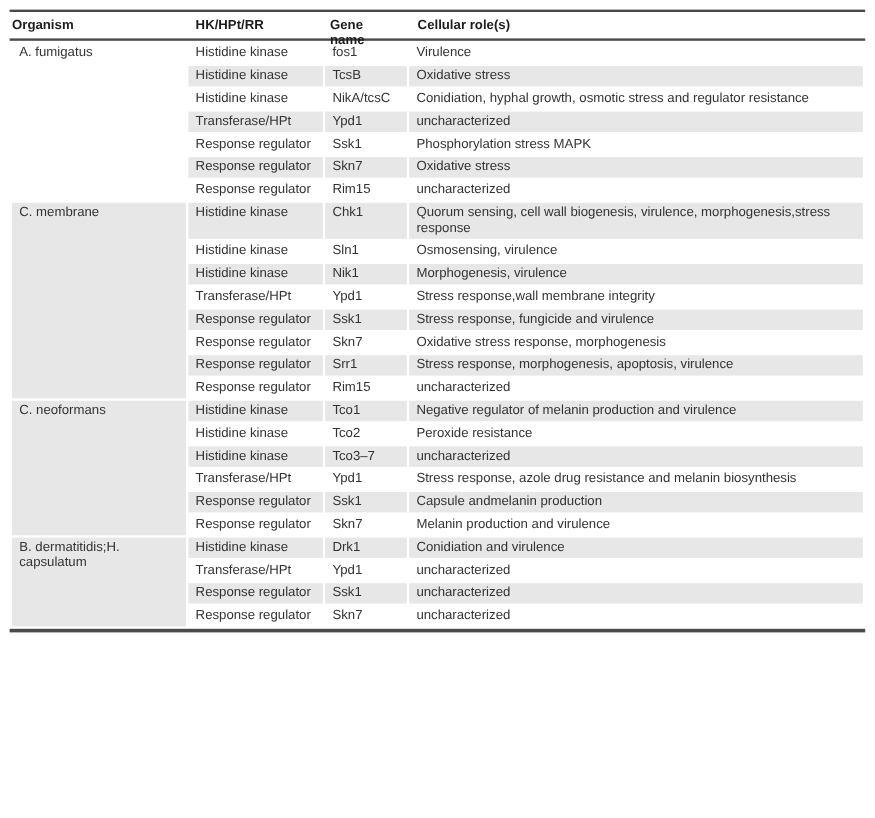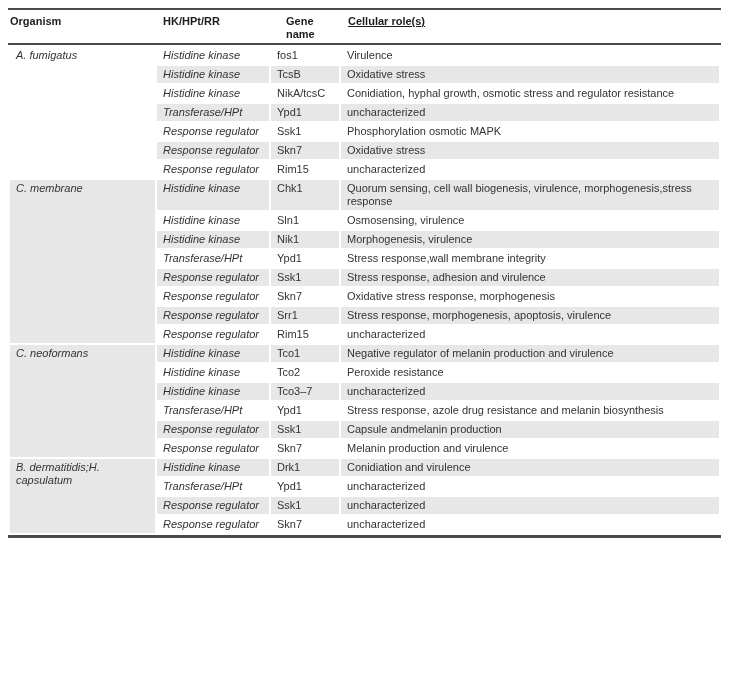--- a/index.html
+++ b/index.html
@@ -23,54 +23,52 @@
   }
   .rule {
     margin: 0 8px;
     background: #4a4a4a;
   }
   .rule-top { height: 2px; margin-top: 8px; }
   .rule-mid { height: 2px; }
   .rule-bottom { height: 3px; }
   .header-row {
     position: relative;
-    height: 33px;
+    height: 22px;
   }
   .header-row .h {
     position: absolute;
     top: 5px;
     font-weight: bold;
     color: #1c1c1c;
     line-height: 13px;
   }
   .h-organism { left: 10px; }
   .h-hk       { left: 163px; }
-  .h-gene     { left: 286px; width: 42px; }
-  .h-role     { left: 348px; text-decoration: underline; }
+  .h-gene     { left: 275px; width: 42px; }
+  .h-role     { left: 348px; }
 
   table.data {
     margin: 0 8px;
     width: 713px;
     border-collapse: separate;
     border-spacing: 2px;
     table-layout: fixed;
   }
   table.data td {
     vertical-align: top;
     line-height: 13px;
     padding: 2px 4px 2px 6px;
     color: #333333;
   }
   td.org {
     padding-left: 2px;
-    font-style: italic;
   }
   td.hk {
     padding-right: 16px;
-    font-style: italic;
   }
   td.shaded { background: #e7e7e7; }
 </style>
 </head>
 <body>
 
 <div class="page">
 
   <div class="rule rule-top"></div>
 
@@ -108,21 +106,21 @@
           <td class="role">Conidiation, hyphal growth, osmotic stress and regulator resistance</td>
         </tr>
         <tr>
           <td class="hk shaded">Transferase/HPt</td>
           <td class="gene shaded">Ypd1</td>
           <td class="role shaded">uncharacterized</td>
         </tr>
         <tr>
           <td class="hk">Response regulator</td>
           <td class="gene">Ssk1</td>
-          <td class="role">Phosphorylation osmotic MAPK</td>
+          <td class="role">Phosphorylation stress MAPK</td>
         </tr>
         <tr>
           <td class="hk shaded">Response regulator</td>
           <td class="gene shaded">Skn7</td>
           <td class="role shaded">Oxidative stress</td>
         </tr>
         <tr>
           <td class="hk">Response regulator</td>
           <td class="gene">Rim15</td>
           <td class="role">uncharacterized</td>
@@ -144,21 +142,21 @@
           <td class="role shaded">Morphogenesis, virulence</td>
         </tr>
         <tr>
           <td class="hk">Transferase/HPt</td>
           <td class="gene">Ypd1</td>
           <td class="role">Stress response,wall membrane integrity</td>
         </tr>
         <tr>
           <td class="hk shaded">Response regulator</td>
           <td class="gene shaded">Ssk1</td>
-          <td class="role shaded">Stress response, adhesion and virulence</td>
+          <td class="role shaded">Stress response, fungicide and virulence</td>
         </tr>
         <tr>
           <td class="hk">Response regulator</td>
           <td class="gene">Skn7</td>
           <td class="role">Oxidative stress response, morphogenesis</td>
         </tr>
         <tr>
           <td class="hk shaded">Response regulator</td>
           <td class="gene shaded">Srr1</td>
           <td class="role shaded">Stress response, morphogenesis, apoptosis, virulence</td>

